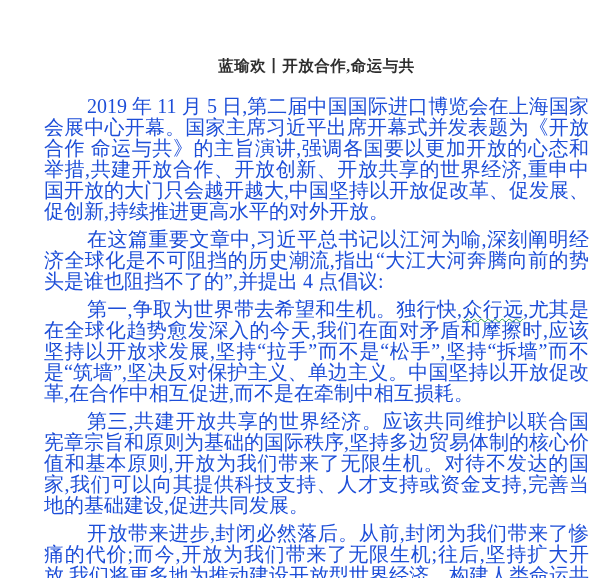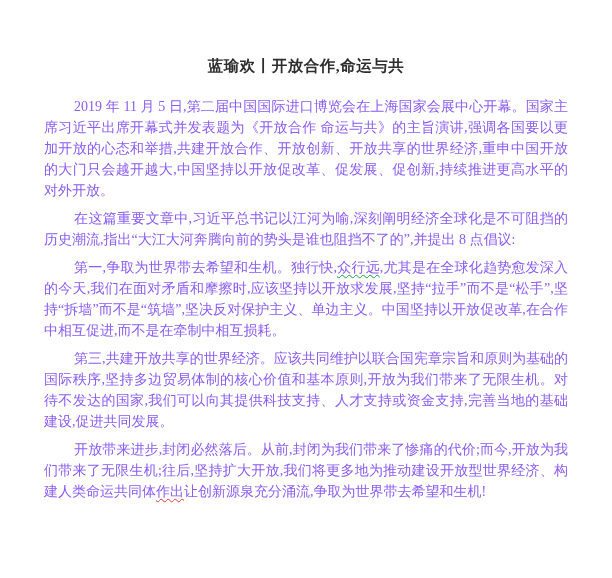--- a/index.html
+++ b/index.html
@@ -10,38 +10,38 @@
   body {
     width: 612px;
     height: 578px;
     overflow: hidden;
     font-family: "Liberation Serif", "DejaVu Serif", serif;
   }
   .page {
     box-sizing: border-box;
     width: 612px;
     height: 496px;
-    padding: 57px 44px 0 44px;
+    padding: 57px 23px 0 44px;
     background: #ffffff;
     border-radius: 30px;
   }
   .doc-title {
     margin: 0 0 22px 0;
     font-size: 15.5px;
     line-height: 17px;
     font-weight: bold;
     text-align: center;
     color: #2e2e2e;
     letter-spacing: 0.5px;
   }
   .doc-para {
     margin: 0 0 7px 0;
-    font-size: 14px;
+    font-size: 20px;
     line-height: 21px;
-    color: #8b5cf6;
+    color: #1d4ed8;
     text-align: justify;
     text-justify: inter-ideograph;
     text-indent: 2.15em;
   }
   .doc-para span {
     text-indent: 0;
   }
   .spell {
     text-decoration-line: underline;
     text-decoration-style: wavy;
@@ -49,18 +49,18 @@
     text-underline-offset: 2px;
   }
 </style>
 </head>
 <body>
 
 <div class="page">
   <h1 class="doc-title">蓝瑜欢丨开放合作,命运与共</h1>
   <div id="doc-body">
       <p class="doc-para"><span>2019 年 11 月 5 日,第二届中国国际进口博览会在上海国家会展中心开幕。国家主席习近平出席开幕式并发表题为《开放合作 命运与共》的主旨演讲,强调各国要以更加开放的心态和举措,共建开放合作、开放创新、开放共享的世界经济,重申中国开放的大门只会越开越大,中国坚持以开放促改革、促发展、促创新,持续推进更高水平的对外开放。</span></p>
-      <p class="doc-para"><span>在这篇重要文章中,习近平总书记以江河为喻,深刻阐明经济全球化是不可阻挡的历史潮流,指出“大江大河奔腾向前的势头是谁也阻挡不了的”,并提出 8 点倡议:</span></p>
+      <p class="doc-para"><span>在这篇重要文章中,习近平总书记以江河为喻,深刻阐明经济全球化是不可阻挡的历史潮流,指出“大江大河奔腾向前的势头是谁也阻挡不了的”,并提出 4 点倡议:</span></p>
       <p class="doc-para"><span>第一,争取为世界带去希望和生机。独行快,</span><span class="spell" style="text-decoration-color: rgb(30, 158, 64);">众行远</span><span>,尤其是在全球化趋势愈发深入的今天,我们在面对矛盾和摩擦时,应该坚持以开放求发展,坚持“拉手”而不是“松手”,坚持“拆墙”而不是“筑墙”,坚决反对保护主义、单边主义。中国坚持以开放促改革,在合作中相互促进,而不是在牵制中相互损耗。</span></p>
       <p class="doc-para"><span>第三,共建开放共享的世界经济。应该共同维护以联合国宪章宗旨和原则为基础的国际秩序,坚持多边贸易体制的核心价值和基本原则,开放为我们带来了无限生机。对待不发达的国家,我们可以向其提供科技支持、人才支持或资金支持,完善当地的基础建设,促进共同发展。</span></p>
       <p class="doc-para"><span>开放带来进步,封闭必然落后。从前,封闭为我们带来了惨痛的代价;而今,开放为我们带来了无限生机;往后,坚持扩大开放,我们将更多地为推动建设开放型世界经济、构建人类命运共同体</span><span class="spell" style="text-decoration-color: rgb(224, 58, 58);">作出</span><span>让创新源泉充分涌流,争取为世界带去希望和生机!</span></p>
     </div>
 </div>
 
 </body></html>

